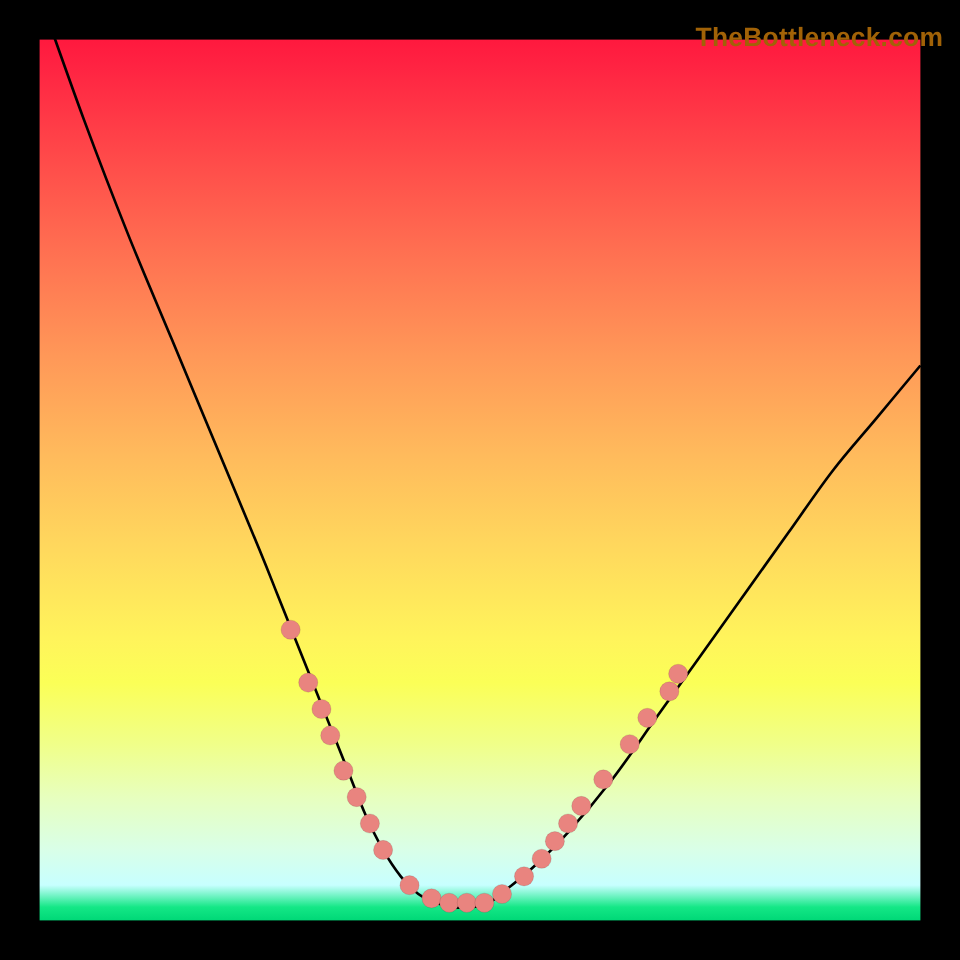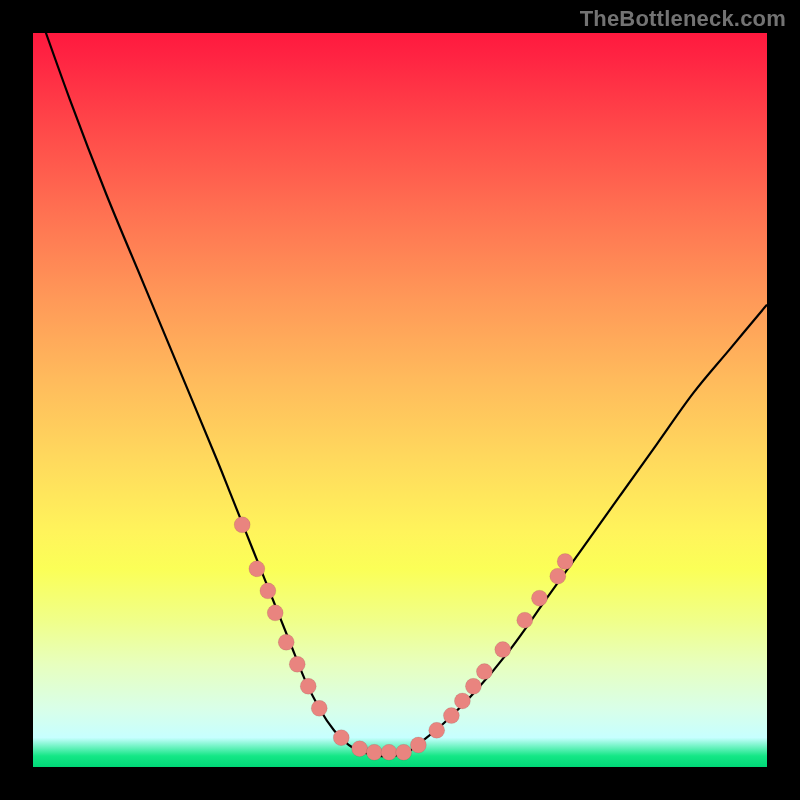--- a/index.html
+++ b/index.html
@@ -5,26 +5,26 @@
   * { margin: 0; padding: 0; box-sizing: border-box; }
   html, body { width: 800px; height: 800px; overflow: hidden; background: #000; }
   .frame {
     position: relative;
     width: 800px;
     height: 800px;
     background: #000;
   }
   .watermark {
     position: absolute;
-    top: 6px;
+    top: 18px;
     right: 14px;
     font-family: Arial, Helvetica, sans-serif;
     font-size: 22px;
     font-weight: bold;
-    color: #737373;
+    color: #a16207;
     letter-spacing: 0.2px;
     z-index: 10;
   }
   .plot-area {
     position: absolute;
     left: 33px;
     top: 33px;
     width: 734px;
     height: 734px;
     background: linear-gradient(to bottom,

